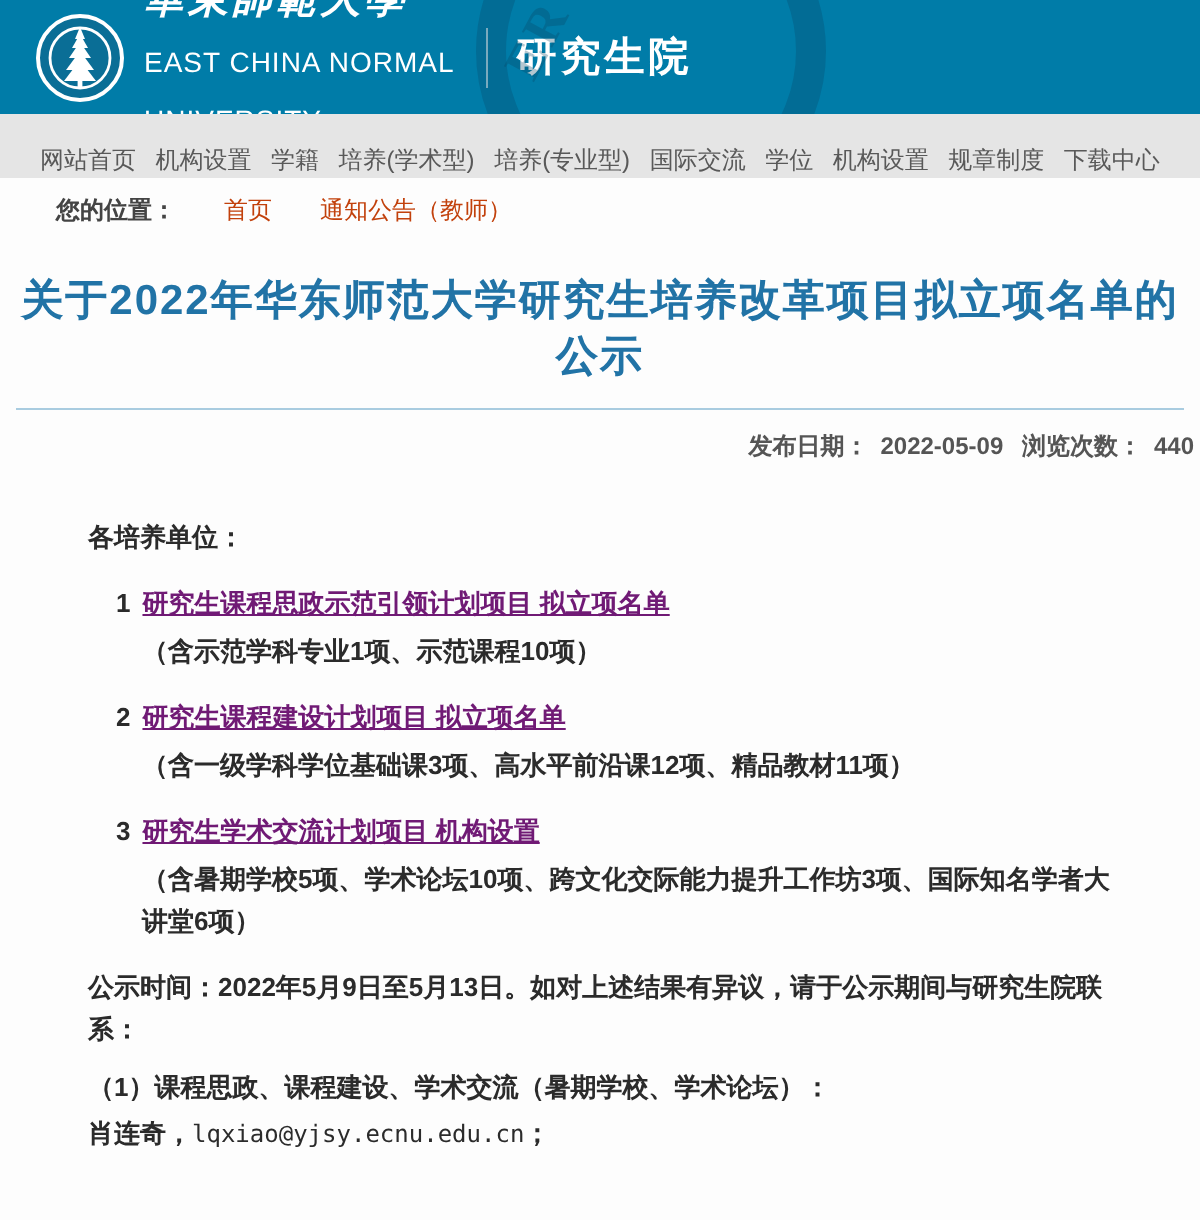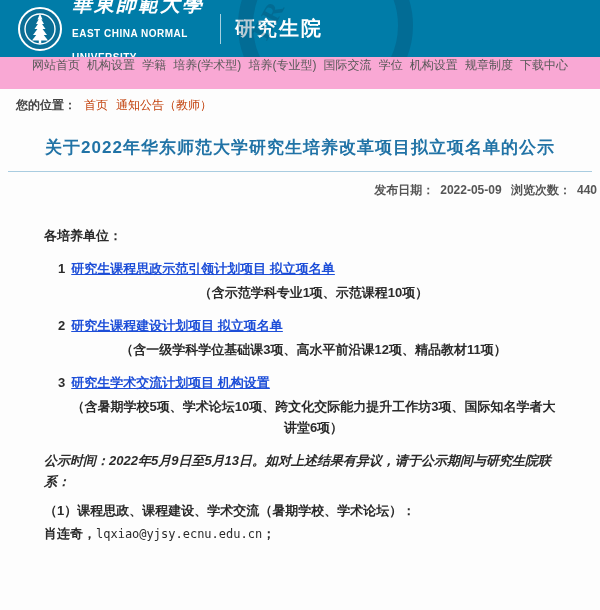--- a/index.html
+++ b/index.html
@@ -28,65 +28,65 @@
     font-size:26px; font-weight:bold; color:rgba(8,70,100,0.30);
     transform:rotate(-62deg); letter-spacing:2px;
     font-family:"Liberation Serif", serif;
   }
   .logo-circle { width:44px; height:44px; flex:0 0 44px; margin-right:10px; }
   .logo-text { color:#fff; line-height:1.05; }
   .logo-cn {
     font-family:"DejaVu Serif", serif; font-style:italic; font-weight:bold;
     font-size:20px; letter-spacing:2px;
   }
-  .logo-en { font-size:10px; letter-spacing:0.5px; margin-top:14px;font-weight:bold; }
+  .logo-en { font-size:14px; letter-spacing:0.5px; margin-top:14px; }
   .header-divider {
     width:1px; height:30px; background:rgba(255,255,255,0.65);
     margin:0 14px 0 16px;
   }
   .site-name { color:#fff; font-size:20px; font-weight:bold; letter-spacing:2px; }
 
   
   .nav {
-    height:32px; display:flex; align-items:flex-start;
-    justify-content:space-between; padding:0 32px; background:#f9a8d4;
+    height:32px; display:flex; align-items:flex-end;
+    justify-content:space-between; padding:0 20px; background:#e5e5e5;
   }
   .nav-item { font-size:12px; color:#595959; cursor:pointer; white-space:nowrap; }
 
   
   .breadcrumb {
-    padding:8px 0 6px 16px; font-size:12px; color:#777;
-    display:flex; gap:8px; align-items:center;
+    padding:8px 0 6px 28px; font-size:12px; color:#777;
+    display:flex; gap:24px; align-items:center;
   }
   .breadcrumb .bc-label { color:#444; font-weight:bold; }
   .bc-link { color:#c2410c; cursor:pointer; }
 
   
   .article-title {
     margin-top:16px; text-align:center;
-    font-size:17px; font-weight:bold; color:#2173A6; letter-spacing:1px;
+    font-size:21px; font-weight:bold; color:#2173A6; letter-spacing:1px;
   }
   .rule { border:none; border-top:1px solid #A9CCE0; margin:12px 8px 0 8px; }
   .pubrow {
     margin-top:10px; text-align:right; font-size:12px; font-weight:bold; color:#555;
   }
   .pubrow span { margin:0 3px; }
 
   
   .body-text {
     margin:26px 44px 0 44px; font-size:13px; font-weight:bold; color:#2b2b2b;
     line-height:21px;
   }
   .salutation { margin-bottom:12px; }
   .intro { text-indent:2em; text-align:justify; margin-bottom:14px; }
   .proj-item { margin-left:14px; margin-bottom:12px; }
   .proj-line { display:flex; gap:6px; align-items:baseline; }
-  .proj-link { text-decoration:underline; color:#1d4ed8; cursor:pointer; }
-  .proj-note { margin-left:13px; margin-top:3px;text-align:center; }
-  .notice { margin-top:4px; margin-bottom:8px;font-style:italic; }
+  .proj-link { text-decoration:underline; color:#701a75; cursor:pointer; }
+  .proj-note { margin-left:13px; margin-top:3px; }
+  .notice { margin-top:4px; margin-bottom:8px; }
   .contact-heading { margin-top:6px; }
   .contact-line { margin-top:2px; }
   .email {
     font-family:"DejaVu Sans Mono", monospace; font-weight:normal; font-size:12px;
     color:#2b2b2b; text-decoration:none; cursor:pointer;
   }
 </style>
 </head>
 <body>
 

